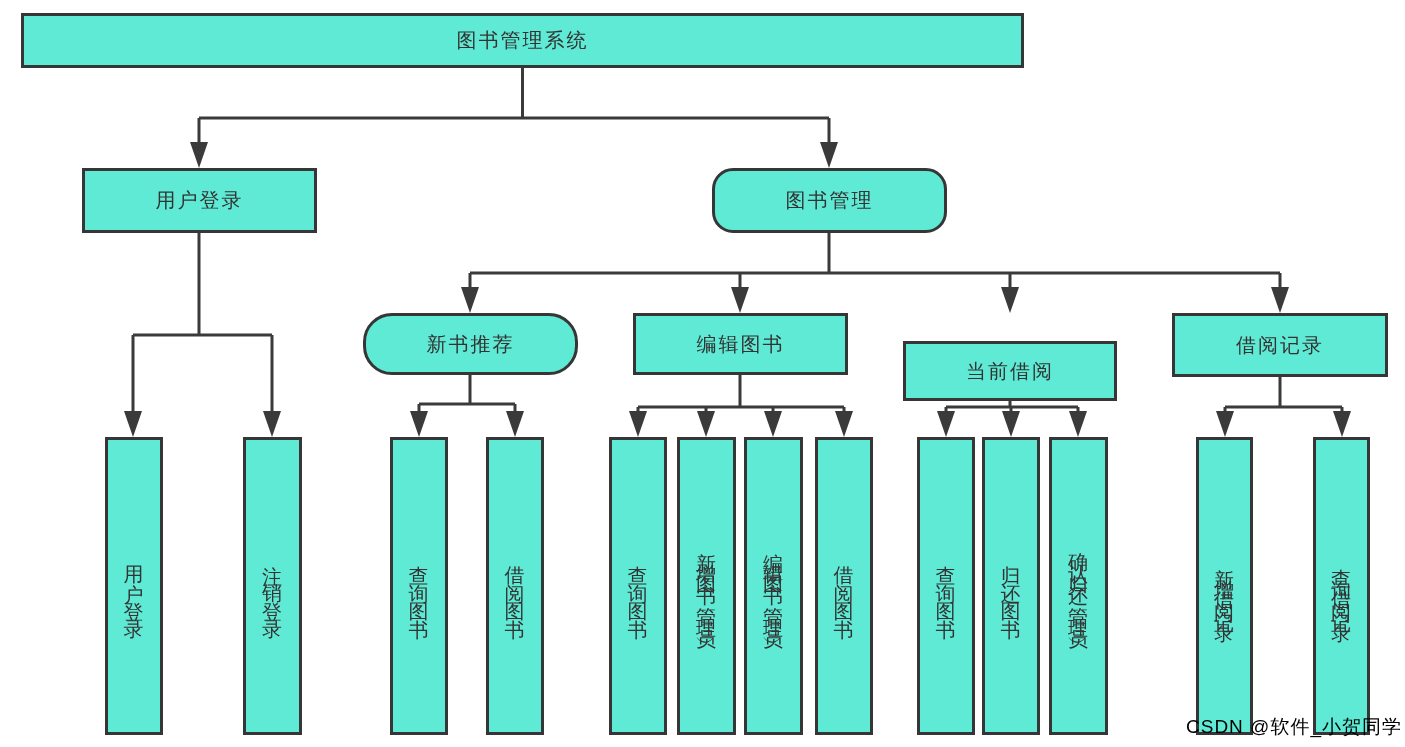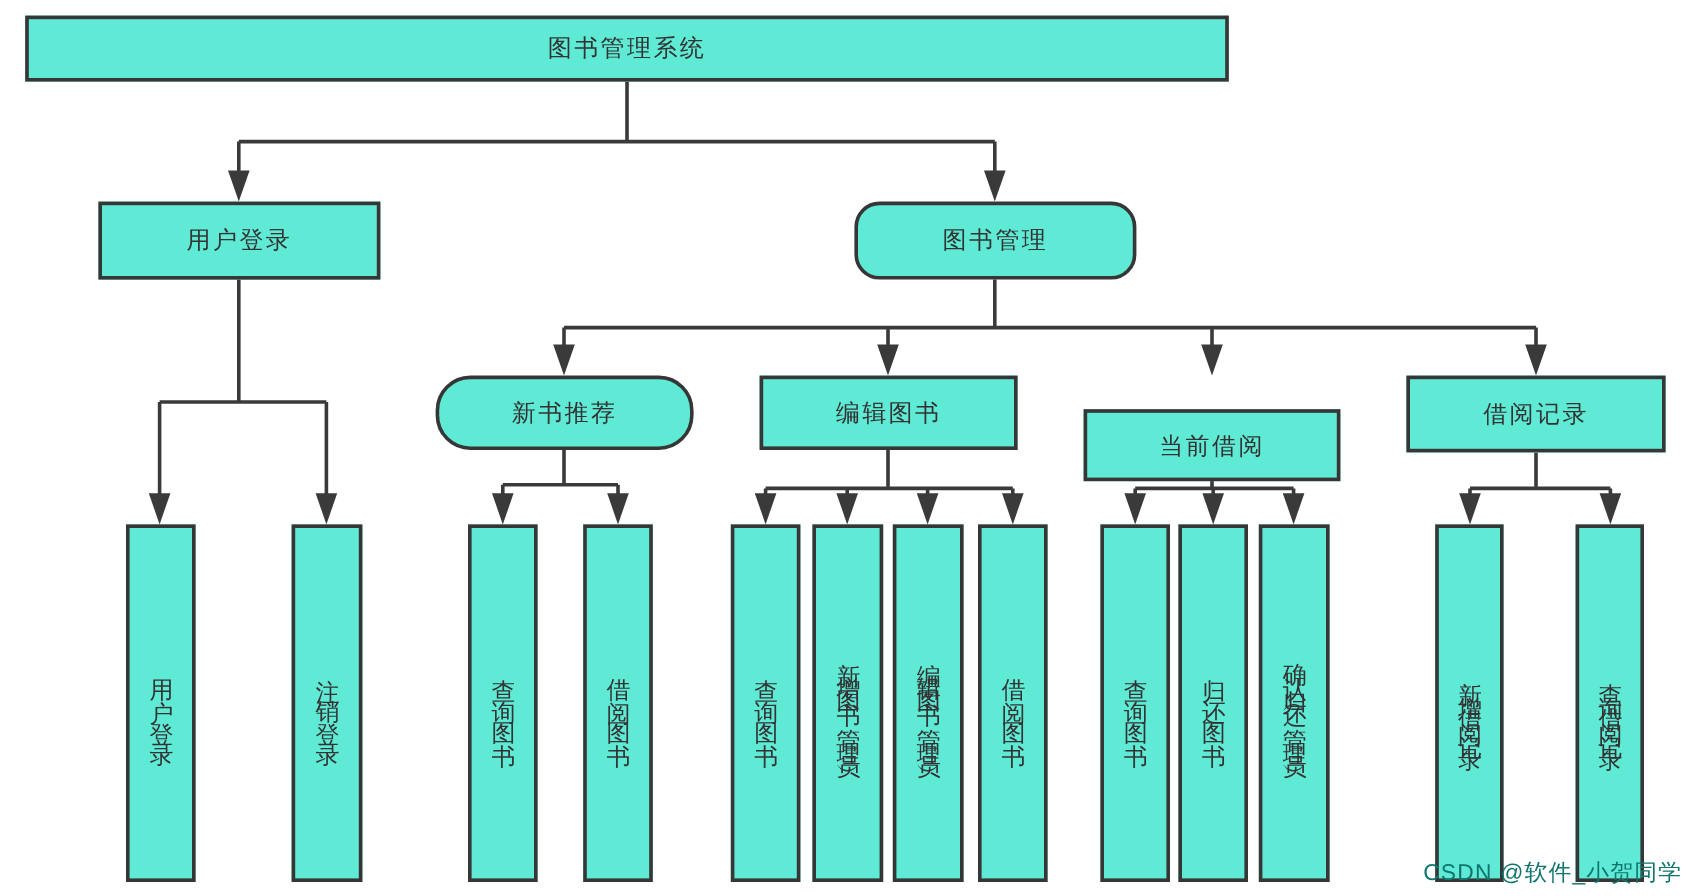--- a/index.html
+++ b/index.html
@@ -30,21 +30,21 @@
     letter-spacing:11px;
     font-size:20px;
     color:#333333;
     line-height:1;
   }
   .vbox.wide span { letter-spacing:18px; }
   .watermark {
     position:absolute;
     left:1186px; top:714px;
     font-size:19px;
-    color:#0f766e;
+    color:#000000;
     letter-spacing:1px;
     z-index:5;
     white-space:nowrap;
   }
 </style>
 </head>
 <body>
 
 <div class="stage">
 

